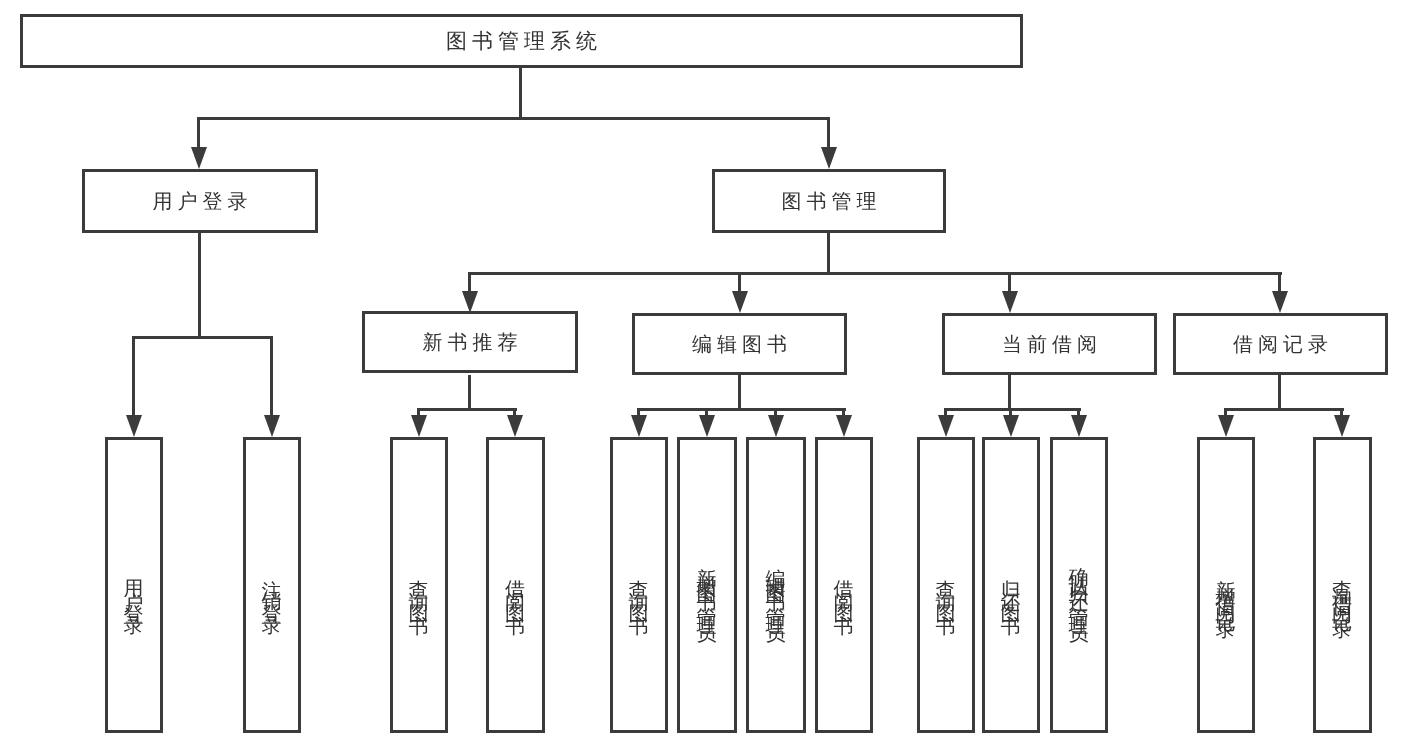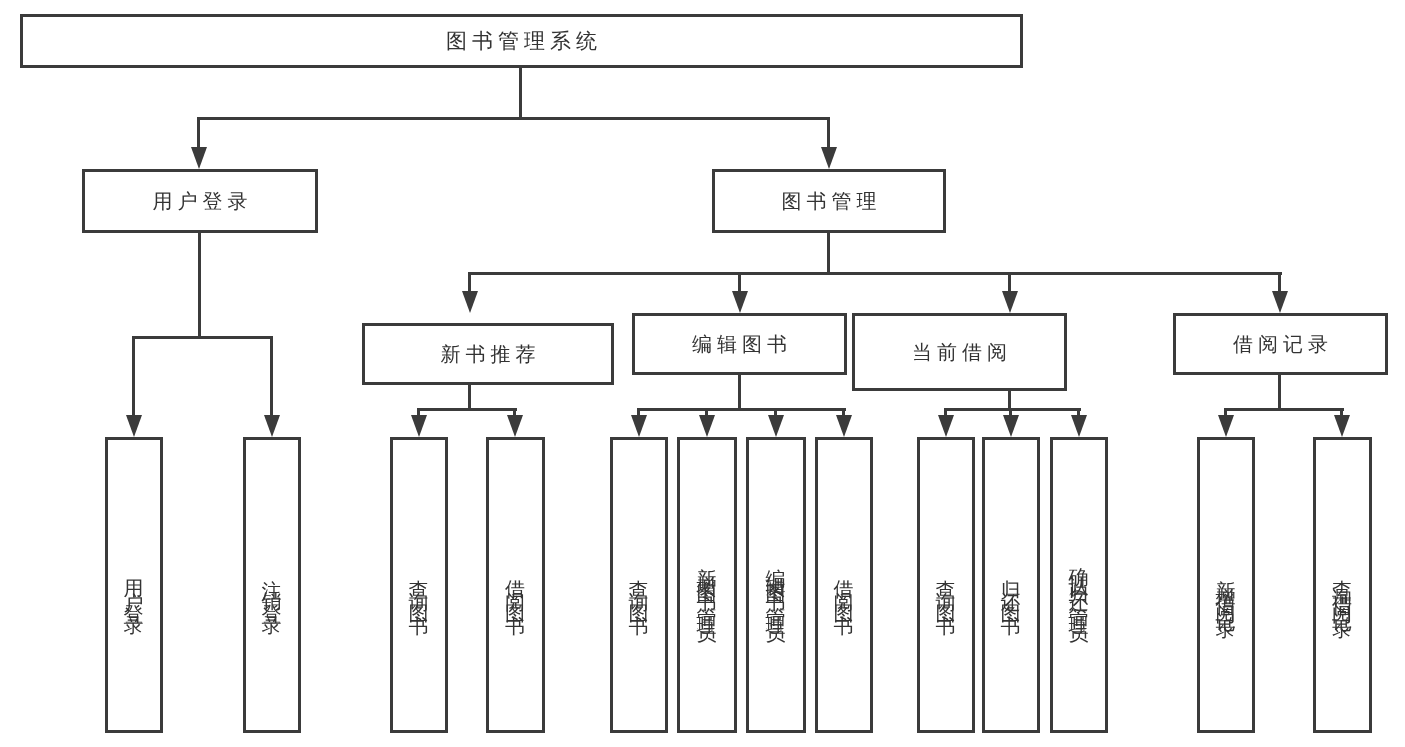--- a/index.html
+++ b/index.html
@@ -128,23 +128,23 @@
       <div class="chead" style="left: 1071px; top: 415px;"></div>
       <div class="chead" style="left: 1218px; top: 415px;"></div>
       <div class="chead" style="left: 1334px; top: 415px;"></div>
     </div>
 
   <div class="box hbox root-box" style="left:20px; top:14px; width:1003px; height:54px;text-align:center;">图书管理系统</div>
 
   <div class="box hbox" style="left:82px; top:169px; width:236px; height:64px;">用户登录</div>
   <div class="box hbox" style="left:712px; top:169px; width:234px; height:64px;text-align:center;">图书管理</div>
 
-  <div class="box hbox" style="left:362px; top:323px; width:252px; height:62px;">新书推荐</div>
+  <div class="box hbox" style="left:362px; top:311px; width:216px; height:62px;">新书推荐</div>
   <div class="box hbox" style="left:632px; top:313px; width:215px; height:62px;">编辑图书</div>
-  <div class="box hbox" style="left:852px; top:313px; width:215px; height:78px;">当前借阅</div>
+  <div class="box hbox" style="left:942px; top:313px; width:215px; height:62px;">当前借阅</div>
   <div class="box hbox" style="left:1173px; top:313px; width:215px; height:62px;">借阅记录</div>
 
   <div class="box vbox" style="left:105px; top:437px; width:58px; height:296px;">用户登录</div>
   <div class="box vbox" style="left:243px; top:437px; width:58px; height:296px;">注销登录</div>
 
   <div class="box vbox" style="left:390px; top:437px; width:58px; height:296px;">查询图书</div>
   <div class="box vbox" style="left:486px; top:437px; width:59px; height:296px;">借阅图书</div>
 
   <div class="box vbox" style="left:610px; top:437px; width:58px; height:296px;">查询图书</div>
   <div class="box vbox tight" style="left:677px; top:437px; width:60px; height:296px;">新增图书（管理员）</div>

